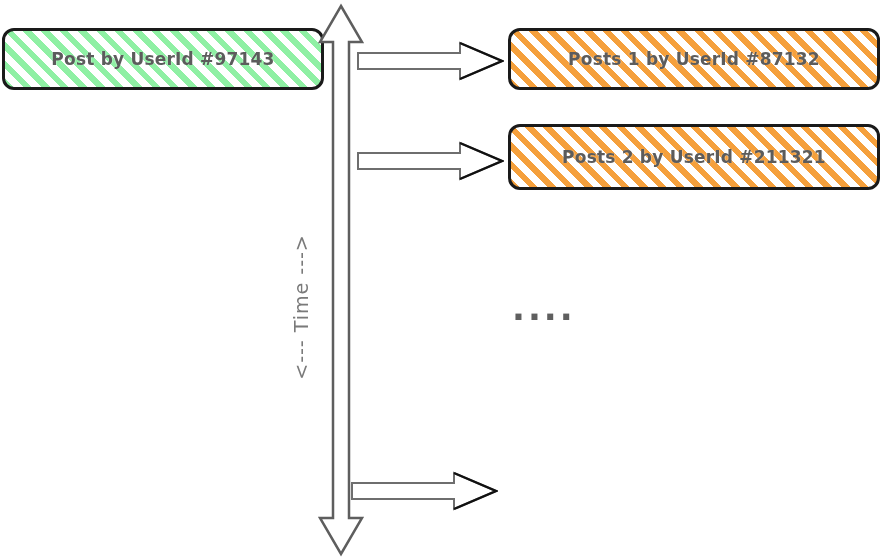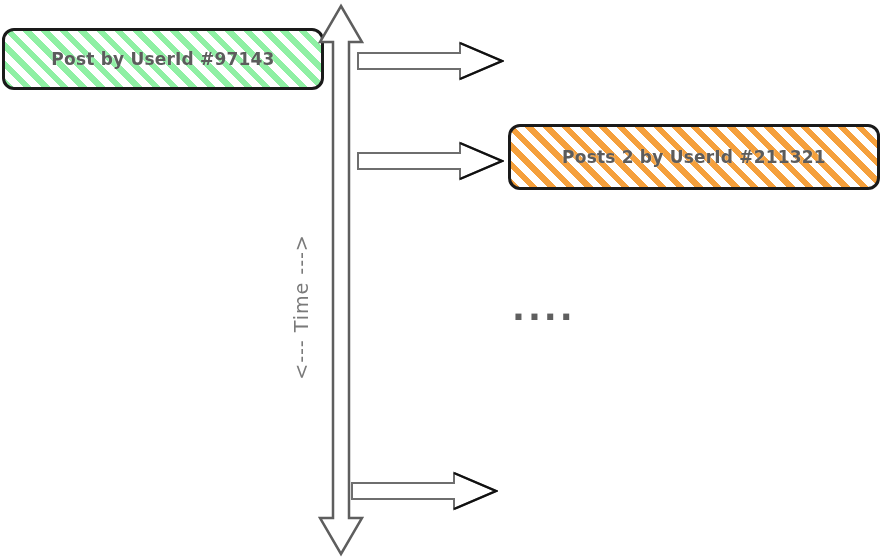--- a/index.html
+++ b/index.html
@@ -123,20 +123,23 @@
     <polygon points="23,4 44,40 31,40 31,516 44,516 23,552 2,516 15,516 15,40 2,40" fill="#ffffff" stroke="#5e5e5e" stroke-width="2.5" stroke-linejoin="miter"></polygon>
   </svg>
 
   <div id="time-label">&lt;--- Time ---&gt;</div>
 
   <svg class="flow-arrow" style="left:356px; top:40px;" viewBox="0 0 148 42" preserveAspectRatio="none">
     <polygon points="2,13 104,13 104,3 146,21 104,39 104,29 2,29" fill="#ffffff" stroke="#6e6e6e" stroke-width="2"></polygon>
     <polyline points="104,3 146,21 104,39" fill="none" stroke="#111111" stroke-width="2.4"></polyline>
   </svg>
 
+  <div class="node orange" style="left:508px; top:28px; width:372px; height:62px;">
+    <span class="label">Posts 1 by UserId #87132</span>
+  </div>
 
   <svg class="flow-arrow" style="left:356px; top:140px;" viewBox="0 0 148 42" preserveAspectRatio="none">
     <polygon points="2,13 104,13 104,3 146,21 104,39 104,29 2,29" fill="#ffffff" stroke="#6e6e6e" stroke-width="2"></polygon>
     <polyline points="104,3 146,21 104,39" fill="none" stroke="#111111" stroke-width="2.4"></polyline>
   </svg>
 
   <div class="node orange" style="left:508px; top:124px; width:372px; height:66px;">
     <span class="label">Posts 2 by UserId #211321</span>
   </div>
 

